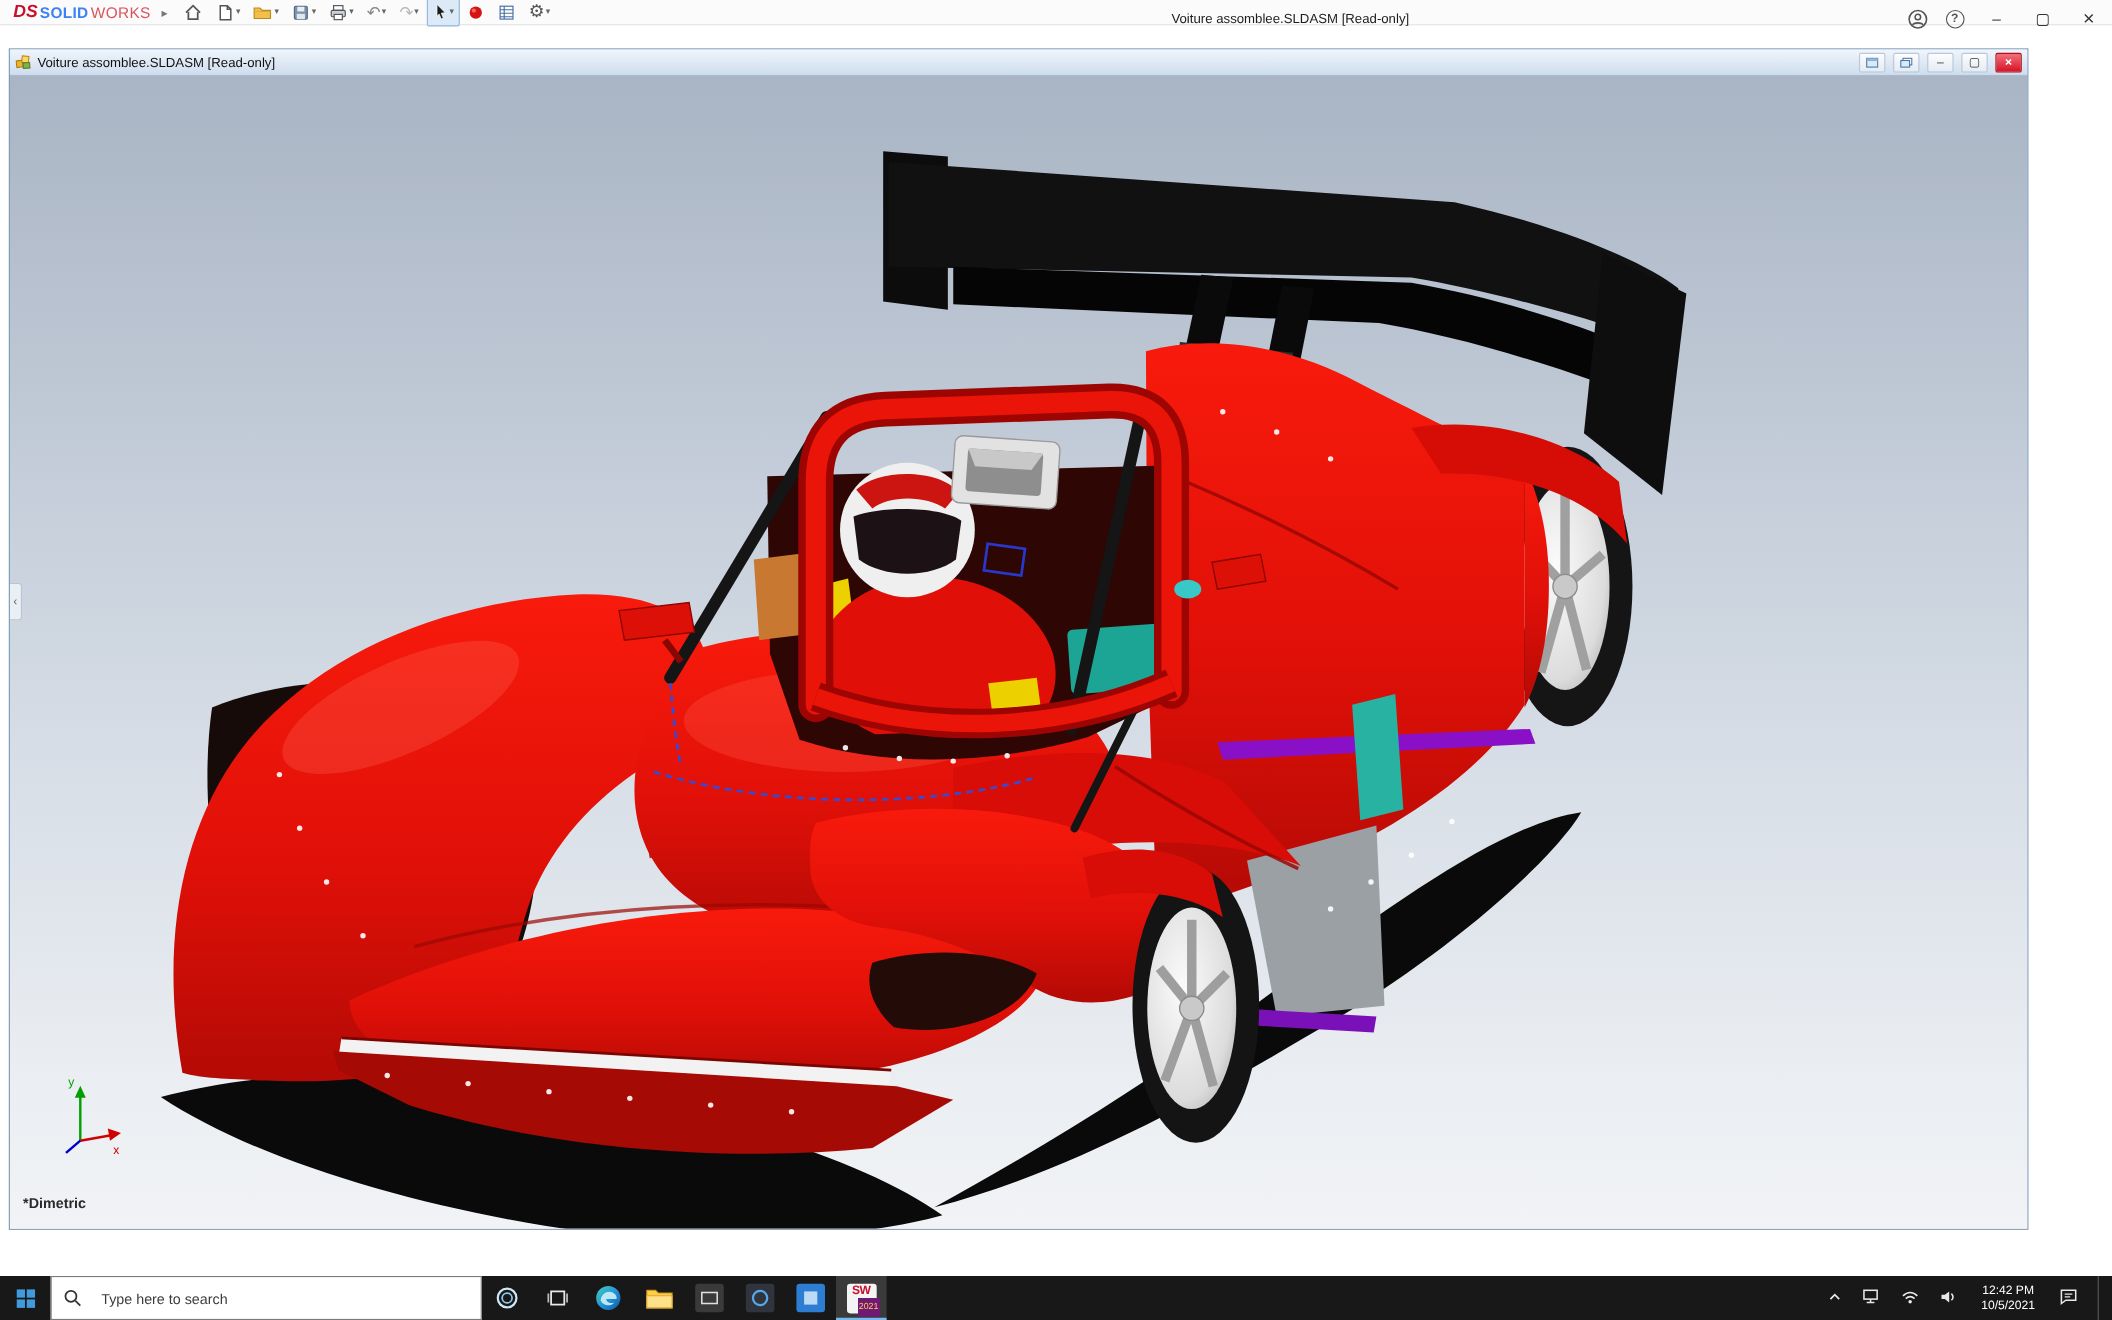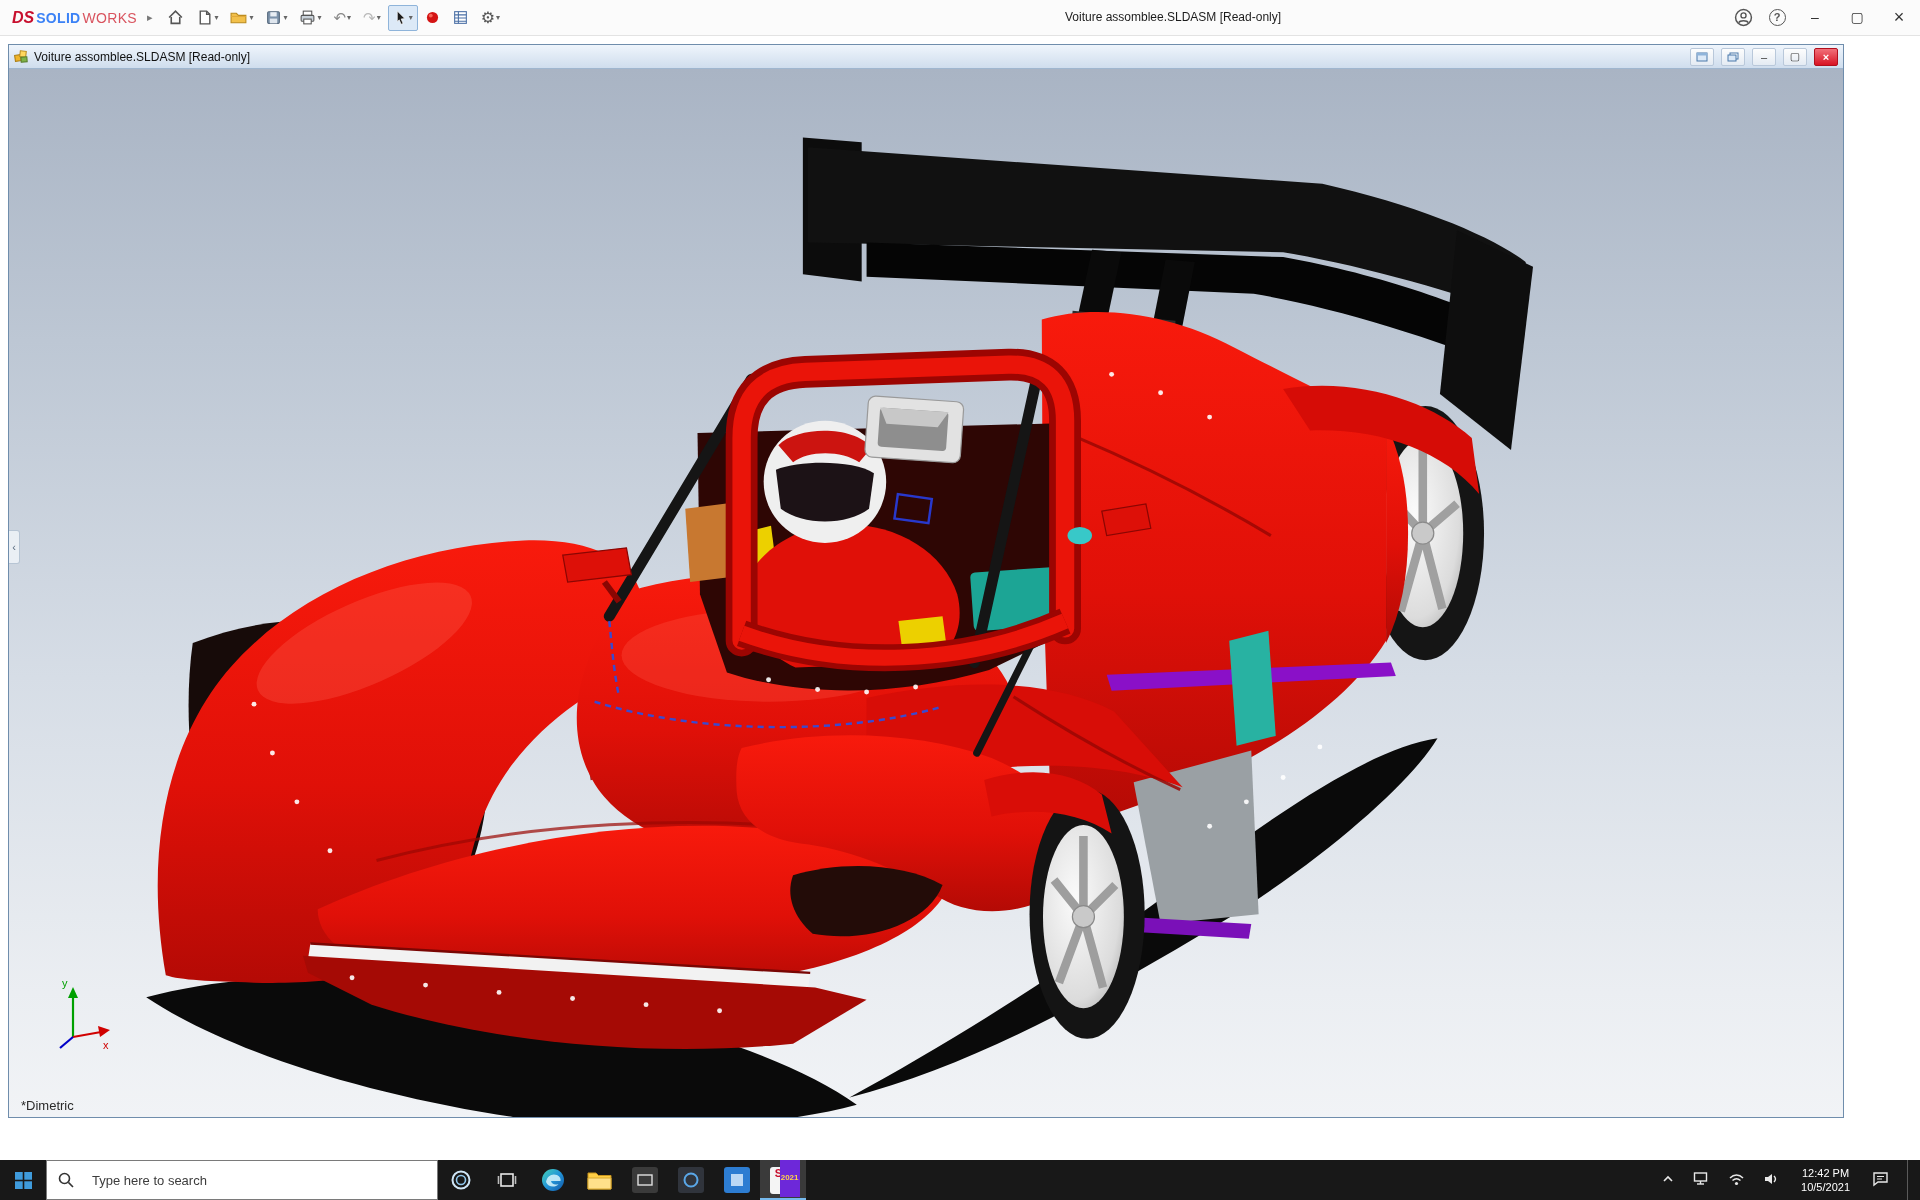--- a/index.html
+++ b/index.html
@@ -1,20 +1,20 @@
 <!DOCTYPE html>
 <html><head>
 <meta charset="utf-8">
 <style>
   *{margin:0;padding:0;box-sizing:border-box;font-family:"Liberation Sans",sans-serif}
   html,body{width:1920px;height:1200px;overflow:hidden;background:#fff}
   button{background:none;border:none;font-family:inherit;cursor:default}
 
   
-  #titlebar{position:absolute;top:0;left:0;width:1920px;height:36px;background:#fbfbfb;border-bottom:1px solid #e3e3e3;display:flex;align-items:center;z-index:40}
+  #titlebar{position:absolute;top:0;left:0;width:1920px;height:23px;background:#fbfbfb;border-bottom:1px solid #e3e3e3;display:flex;align-items:center;z-index:40}
   .brand{display:flex;align-items:center;padding:0 8px 0 12px;gap:2px}
   .brand .ds{color:#c8102e;font-weight:bold;font-style:italic;font-size:16px}
   .brand .solid{color:#3b82f6;font-weight:bold;font-size:14px;letter-spacing:.3px}
   .brand .works{color:#d9545f;font-weight:400;font-size:14px;letter-spacing:.3px}
   .flyout{color:#777;font-size:11px;margin:0 10px 0 2px}
   .tb-group{display:flex;align-items:center;gap:2px}
   .tbtn{height:26px;display:flex;align-items:center;gap:1px;padding:0 4px;border:1px solid transparent;border-radius:2px}
   .tbtn.pressed{background:#dce9f7;border-color:#8fb4da}
   .tbtn svg{display:block}
   .dd{font-size:8px;color:#666;line-height:1}
@@ -31,34 +31,34 @@
   #docwin{position:absolute;left:8px;top:10px;width:1836px;height:1074px;border:1px solid #6f8dac;background:#fff}
   #doc-titlebar{height:24px;background:linear-gradient(#eff5fc,#cfdded);border-bottom:1px solid #9fb6cf;display:flex;align-items:center;padding:0 5px;gap:5px}
   #doc-title{font-size:12px;color:#111;white-space:nowrap;flex:1}
   .docbtn{width:24px;height:18px;display:flex;align-items:center;justify-content:center;border:1px solid #b9c8da;background:linear-gradient(#fdfdfd,#e4ebf3);border-radius:2px;margin-left:2px;font-size:11px;color:#333}
   .docbtn.close{background:linear-gradient(#f1707a,#d81324);border-color:#b00f1d;color:#fff;font-weight:bold}
 
   
   #viewport{position:absolute;left:0;top:24px;width:1834px;height:1048px;background:linear-gradient(180deg,#a9b4c4 0%,#bdc7d4 26%,#d6dde6 58%,#ebeef2 88%,#f1f3f6 100%);overflow:hidden}
   #car-svg{position:absolute;left:0;top:0;width:100%;height:100%}
   #triad{position:absolute;left:22px;bottom:58px}
-  #view-label{position:absolute;left:12px;bottom:4px;font-size:13px;font-weight:normal;color:#2a2a2a}
+  #view-label{position:absolute;left:12px;bottom:16px;font-size:13px;font-weight:bold;color:#2a2a2a}
   #panel-collapse{position:absolute;left:0;top:44%;width:11px;height:34px;background:rgba(238,243,248,.85);border:1px solid #b7c5d4;border-left:none;border-radius:0 3px 3px 0;display:flex;align-items:center;justify-content:center;font-size:11px;color:#5a6c80}
 
   
   #taskbar{position:absolute;left:0;bottom:0;width:1920px;height:40px;background:#181818;display:flex;align-items:stretch;z-index:50}
   .tk-btn{width:46px;display:flex;align-items:center;justify-content:center}
   .tk-btn.active{background:#3a3a3a;box-shadow:inset 0 -2px 0 #76b9ed}
   #search-box{width:392px;background:#fff;border:1px solid #7a7a7a;display:flex;align-items:center;gap:18px;padding:0 11px}
   #search-box input{border:none;outline:none;flex:1;font-size:13px;color:#222;background:transparent}
   #search-box input::placeholder{color:#3c3c3c}
   .tile{width:26px;height:26px;border-radius:3px;position:relative}
   #sw-tile{width:27px;height:27px;background:#f4f4f4;border-radius:3px;display:flex;align-items:flex-start;justify-content:center;position:relative}
   #sw-tile .sw{font-size:11px;font-weight:bold;color:#c8102e;letter-spacing:-.5px}
-  #sw-tile .yr{position:absolute;right:-3px;bottom:-3px;font-size:8px;font-weight:bold;color:#ffd24a;background:#6d28d9;padding:14px 1px;line-height:1.1}
+  #sw-tile .yr{position:absolute;right:-3px;bottom:-3px;font-size:8px;font-weight:normal;color:#ffd24a;background:#701a75;padding:4px 1px;line-height:1.1}
   #tray{margin-left:auto;display:flex;align-items:center;gap:18px;padding:0 6px}
   #clock{color:#fff;font-size:11px;text-align:center;line-height:1.3;padding:0 4px}
   #show-desktop{width:7px;border-left:1px solid #5a5a5a;height:40px}
 </style>
 </head>
 <body>
 
 <div id="titlebar">
   <div class="brand">
     <span class="ds">DS</span>

